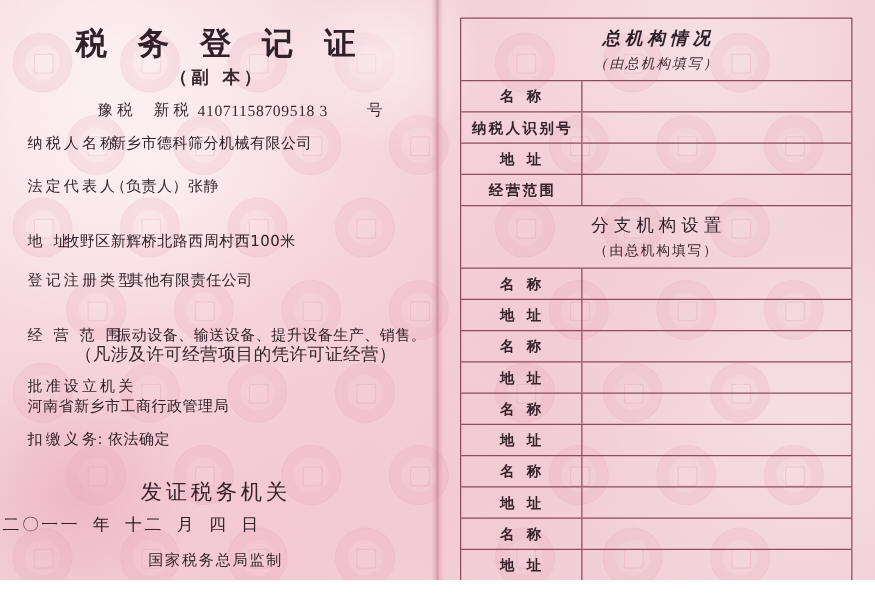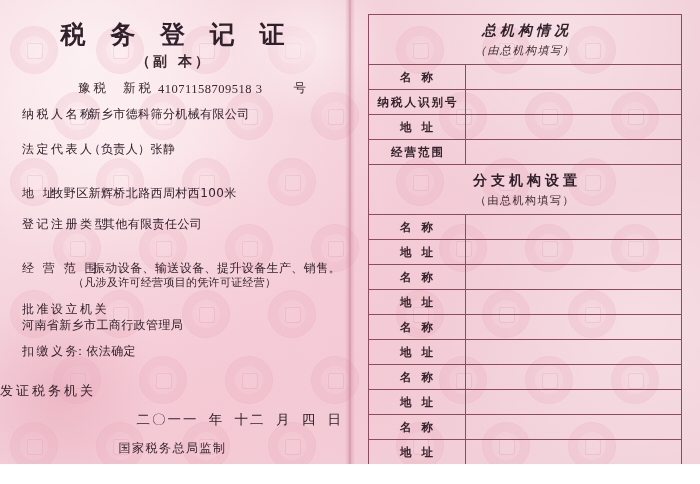--- a/index.html
+++ b/index.html
@@ -146,36 +146,37 @@
   }
   .field .fvalue {
     flex: 1 1 auto;
     margin-left: -6px;
     letter-spacing: 0.4px;
     white-space: nowrap;
     overflow: hidden;
   }
   .subnote {
     position: absolute;
-    left: 73px;
-    font-size: 11px;
+    left: 60px;
+    font-size: 14px;
     letter-spacing: 0.3px;
     color: #35232c;
   }
   .issuer {
     position: absolute;
     left: 0; right: 0;
-    font-size: 13px;
+    text-align: center;
+    font-size: 17px;
     letter-spacing: 3px;
     color: #33222b;
   }
   .datewrap {
     position: absolute;
     left: 0; right: 0;
-    text-align: right;
+    text-align: left;
     font-size: 13.5px;
     letter-spacing: 2px;
     color: #2f2029;
   }
   .datewrap span { margin: 0 2px; }
   .footer-note {
     position: absolute;
     left: 0; right: 0;
     text-align: center;
     font-size: 12px;
@@ -240,21 +241,21 @@
     color: #35232c;
   }
   .row.label-wide .cell-label { letter-spacing: 3px; }
   .sep-head {
     border-bottom: 1.2px solid #8e4a60;
     text-align: center;
     padding: 7px 0 6px;
   }
   .sep-head .h1 {
     font-size: 14px;
-    font-weight: 700;
+    font-weight: 400;
     letter-spacing: 4px;
     color: #2f1f28;
     text-indent: 4px;
   }
   .sep-head .h2 {
     font-size: 11px;
     letter-spacing: 1.5px;
     margin-top: 3px;
     color: #3d2931;
   }

